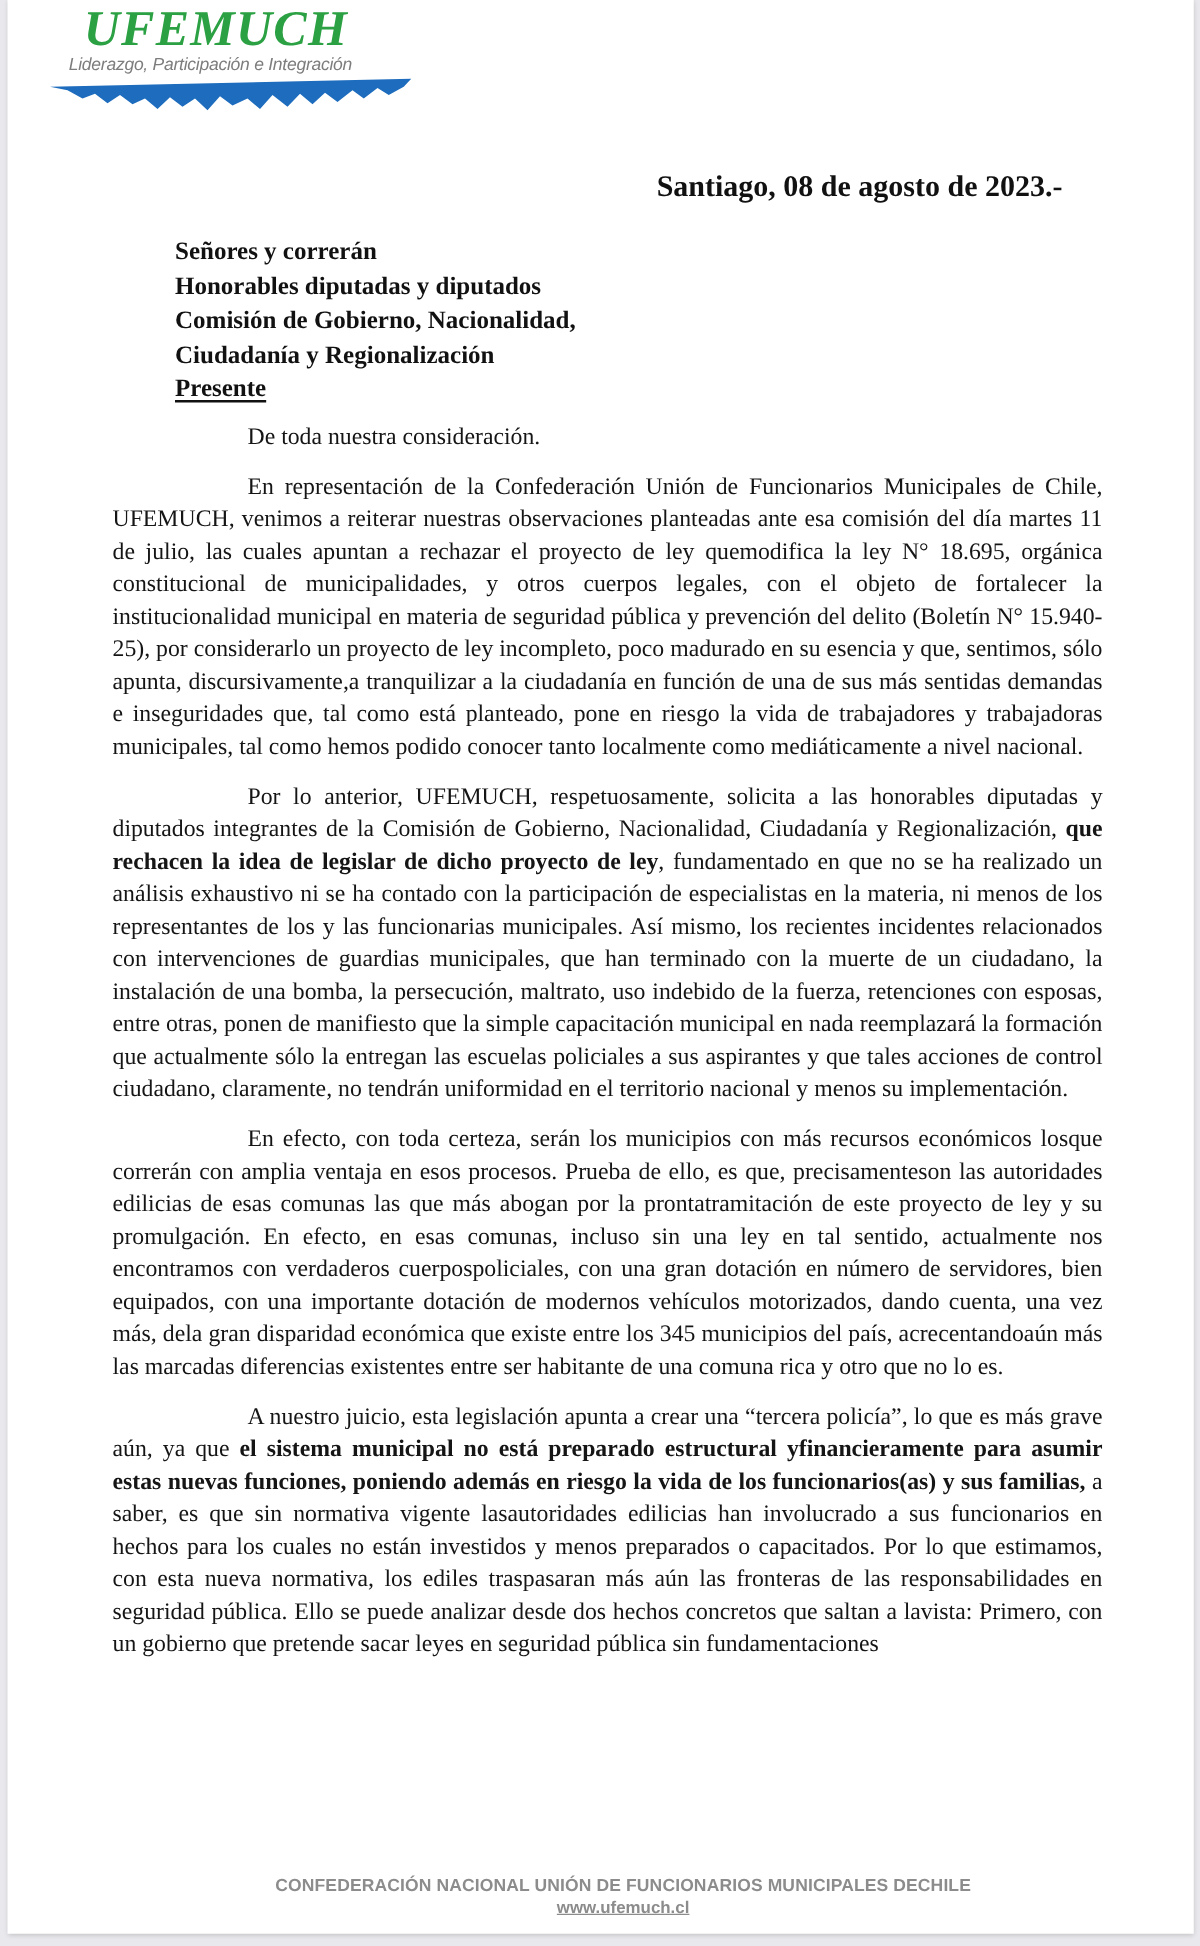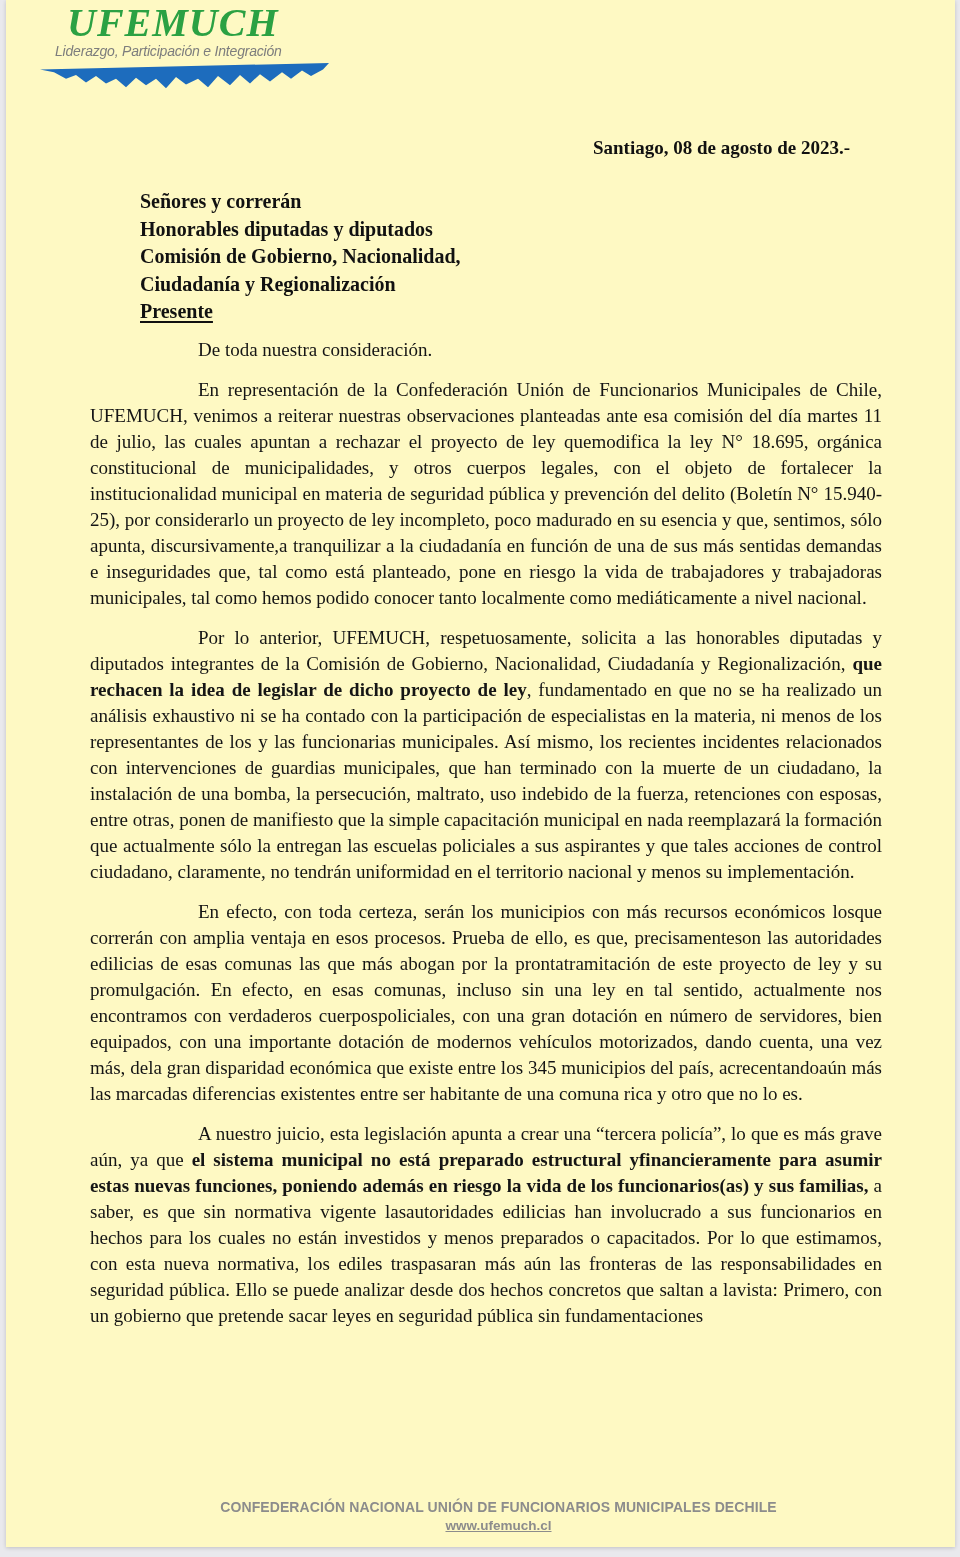--- a/index.html
+++ b/index.html
@@ -7,21 +7,21 @@
     width: 960px;
     height: 1557px;
     background: #e9e9ed;
     position: relative;
     font-family: "Liberation Serif", serif;
     overflow: hidden;
   }
   .page {
     position: absolute;
     left: 6px; top: 0; right: 5px; bottom: 10px;
-    background: #fef9c3;
+    background: #ffffff;
     box-shadow: 0 1px 4px rgba(0,0,0,0.18);
   }
   
   .logo { position: absolute; top: 4px; left: 33px; width: 292px; }
   .logo-title {
     margin-left: 28px;
     font-family: "Liberation Serif", serif;
     font-weight: bold; font-style: italic;
     font-size: 40px; line-height: 38px;
     letter-spacing: 1px;
@@ -33,21 +33,21 @@
     font-style: italic;
     font-size: 14px; line-height: 17px;
     letter-spacing: -0.2px;
     color: #7d7d7d;
     white-space: nowrap;
   }
   .logo-mountains { display: block; width: 292px; height: 28px; margin-top: 2px; }
   
   .date {
     position: absolute; top: 137px; right: 105px;
-    font-size: 19px; font-weight: bold; color: #111;
+    font-size: 24px; font-weight: bold; color: #111;
   }
   .address {
     position: absolute; top: 188px; left: 134px;
     font-size: 20px; font-weight: bold; color: #111;
     line-height: 27.5px;
   }
   .presente {
     display: inline-block;
     text-decoration: underline;
     text-decoration-thickness: 2px;

